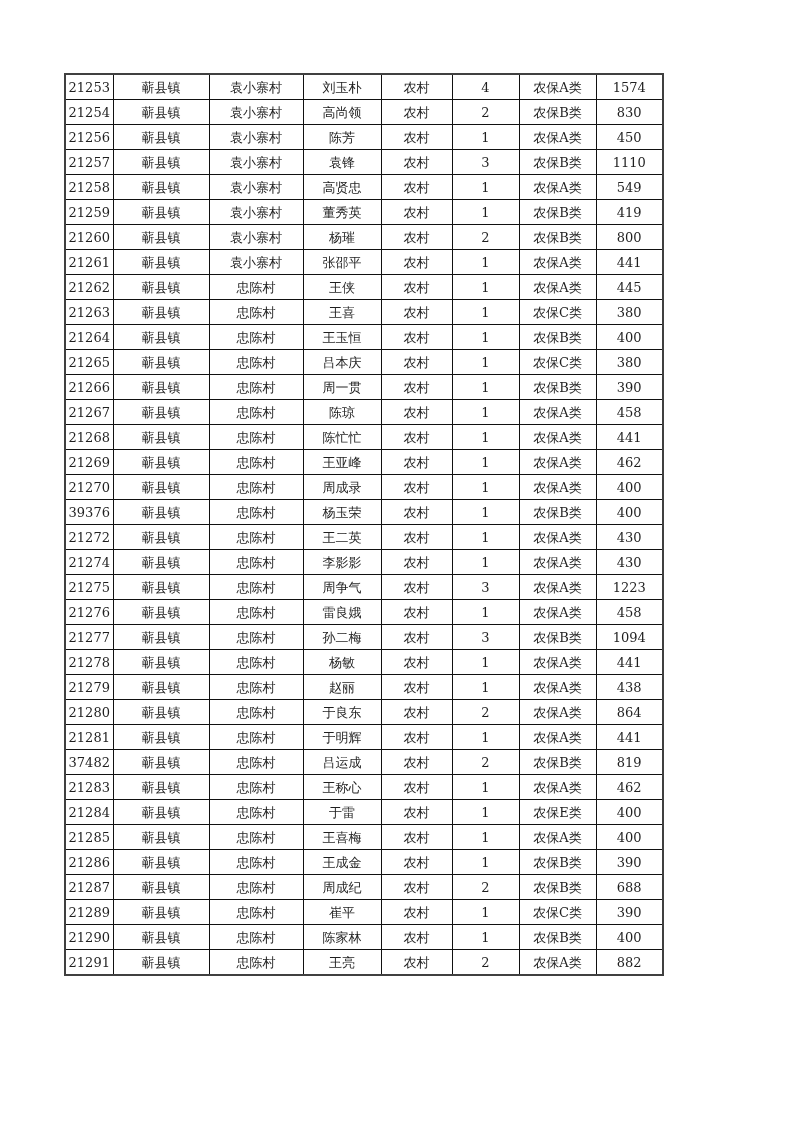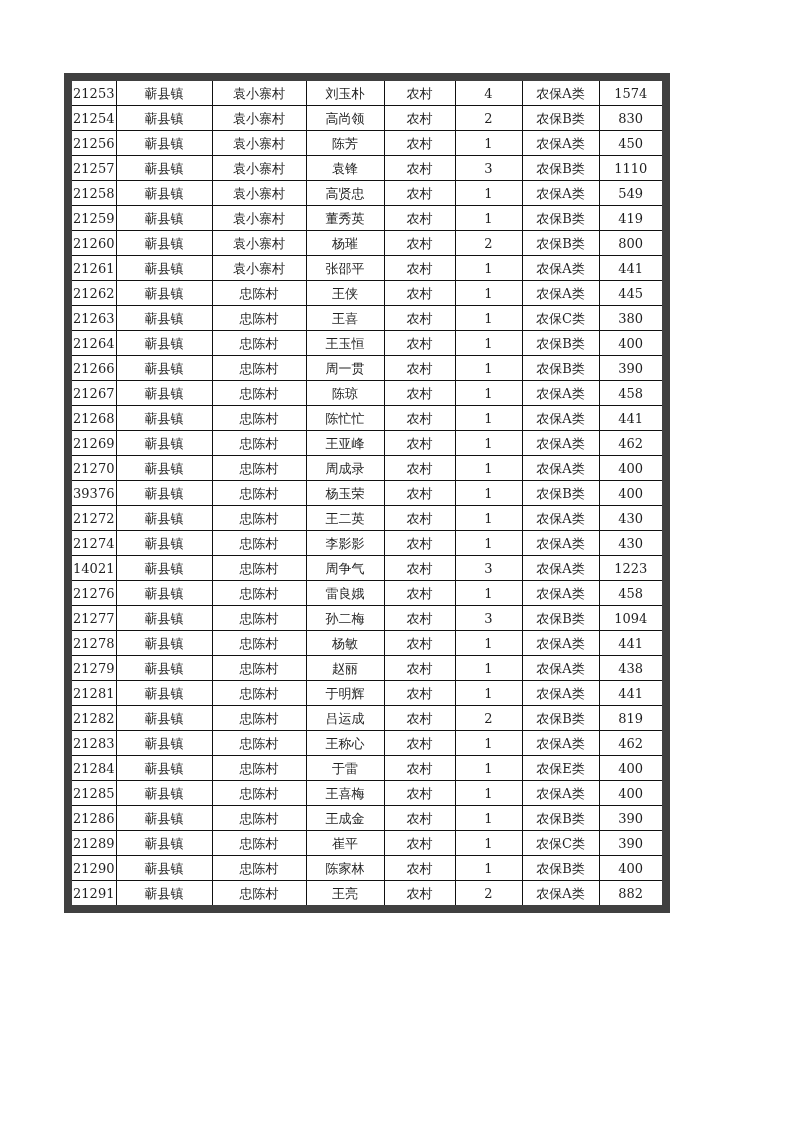--- a/index.html
+++ b/index.html
@@ -15,21 +15,21 @@
     color: #1f1f1f;
   }
   .sheet {
     position: absolute;
     left: 64px;
     top: 73px;
   }
   table.records {
     border-collapse: collapse;
     table-layout: fixed;
-    border: 8px solid #404040;
+    border: 2px solid #404040;
   }
   table.records td {
     border: 1px solid #111111;
     height: 24px;
     padding: 0;
     text-align: center;
     vertical-align: middle;
     font-size: 13px;
     line-height: 1;
     white-space: nowrap;
@@ -164,20 +164,30 @@
           <td>21264</td>
           <td>蕲县镇</td>
           <td>忠陈村</td>
           <td>王玉恒</td>
           <td>农村</td>
           <td>1</td>
           <td>农保B类</td>
           <td>400</td>
         </tr>
         <tr>
+          <td>21265</td>
+          <td>蕲县镇</td>
+          <td>忠陈村</td>
+          <td>吕本庆</td>
+          <td>农村</td>
+          <td>1</td>
+          <td>农保C类</td>
+          <td>380</td>
+        </tr>
+        <tr>
           <td>21266</td>
           <td>蕲县镇</td>
           <td>忠陈村</td>
           <td>周一贯</td>
           <td>农村</td>
           <td>1</td>
           <td>农保B类</td>
           <td>390</td>
         </tr>
         <tr>
@@ -244,21 +254,21 @@
           <td>21274</td>
           <td>蕲县镇</td>
           <td>忠陈村</td>
           <td>李影影</td>
           <td>农村</td>
           <td>1</td>
           <td>农保A类</td>
           <td>430</td>
         </tr>
         <tr>
-          <td>14021</td>
+          <td>21275</td>
           <td>蕲县镇</td>
           <td>忠陈村</td>
           <td>周争气</td>
           <td>农村</td>
           <td>3</td>
           <td>农保A类</td>
           <td>1223</td>
         </tr>
         <tr>
           <td>21276</td>
@@ -294,31 +304,41 @@
           <td>21279</td>
           <td>蕲县镇</td>
           <td>忠陈村</td>
           <td>赵丽</td>
           <td>农村</td>
           <td>1</td>
           <td>农保A类</td>
           <td>438</td>
         </tr>
         <tr>
+          <td>21280</td>
+          <td>蕲县镇</td>
+          <td>忠陈村</td>
+          <td>于良东</td>
+          <td>农村</td>
+          <td>2</td>
+          <td>农保A类</td>
+          <td>864</td>
+        </tr>
+        <tr>
           <td>21281</td>
           <td>蕲县镇</td>
           <td>忠陈村</td>
           <td>于明辉</td>
           <td>农村</td>
           <td>1</td>
           <td>农保A类</td>
           <td>441</td>
         </tr>
         <tr>
-          <td>21282</td>
+          <td>37482</td>
           <td>蕲县镇</td>
           <td>忠陈村</td>
           <td>吕运成</td>
           <td>农村</td>
           <td>2</td>
           <td>农保B类</td>
           <td>819</td>
         </tr>
         <tr>
           <td>21283</td>
@@ -352,20 +372,30 @@
         </tr>
         <tr>
           <td>21286</td>
           <td>蕲县镇</td>
           <td>忠陈村</td>
           <td>王成金</td>
           <td>农村</td>
           <td>1</td>
           <td>农保B类</td>
           <td>390</td>
+        </tr>
+        <tr>
+          <td>21287</td>
+          <td>蕲县镇</td>
+          <td>忠陈村</td>
+          <td>周成纪</td>
+          <td>农村</td>
+          <td>2</td>
+          <td>农保B类</td>
+          <td>688</td>
         </tr>
         <tr>
           <td>21289</td>
           <td>蕲县镇</td>
           <td>忠陈村</td>
           <td>崔平</td>
           <td>农村</td>
           <td>1</td>
           <td>农保C类</td>
           <td>390</td>

